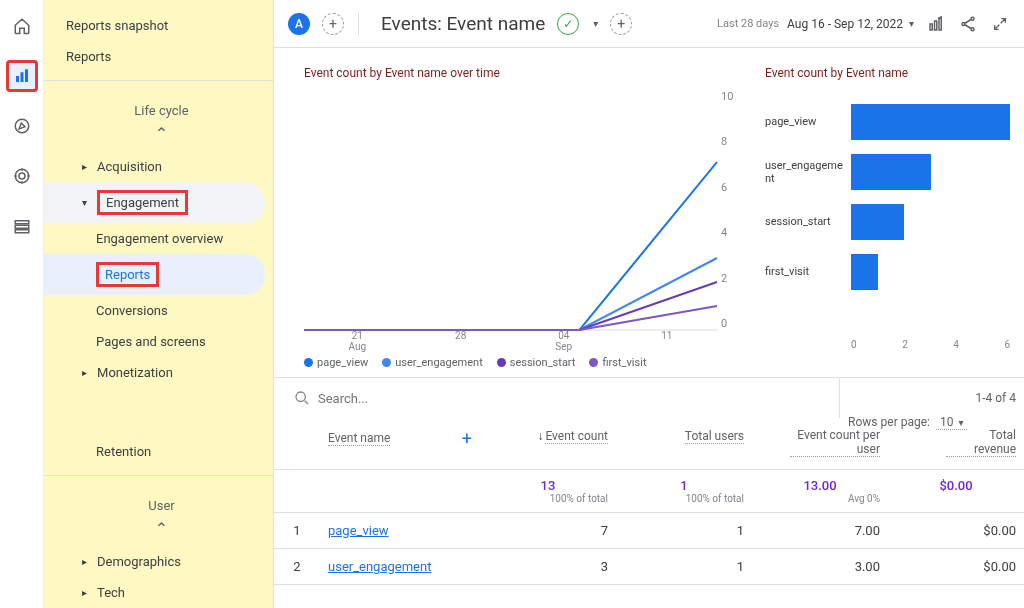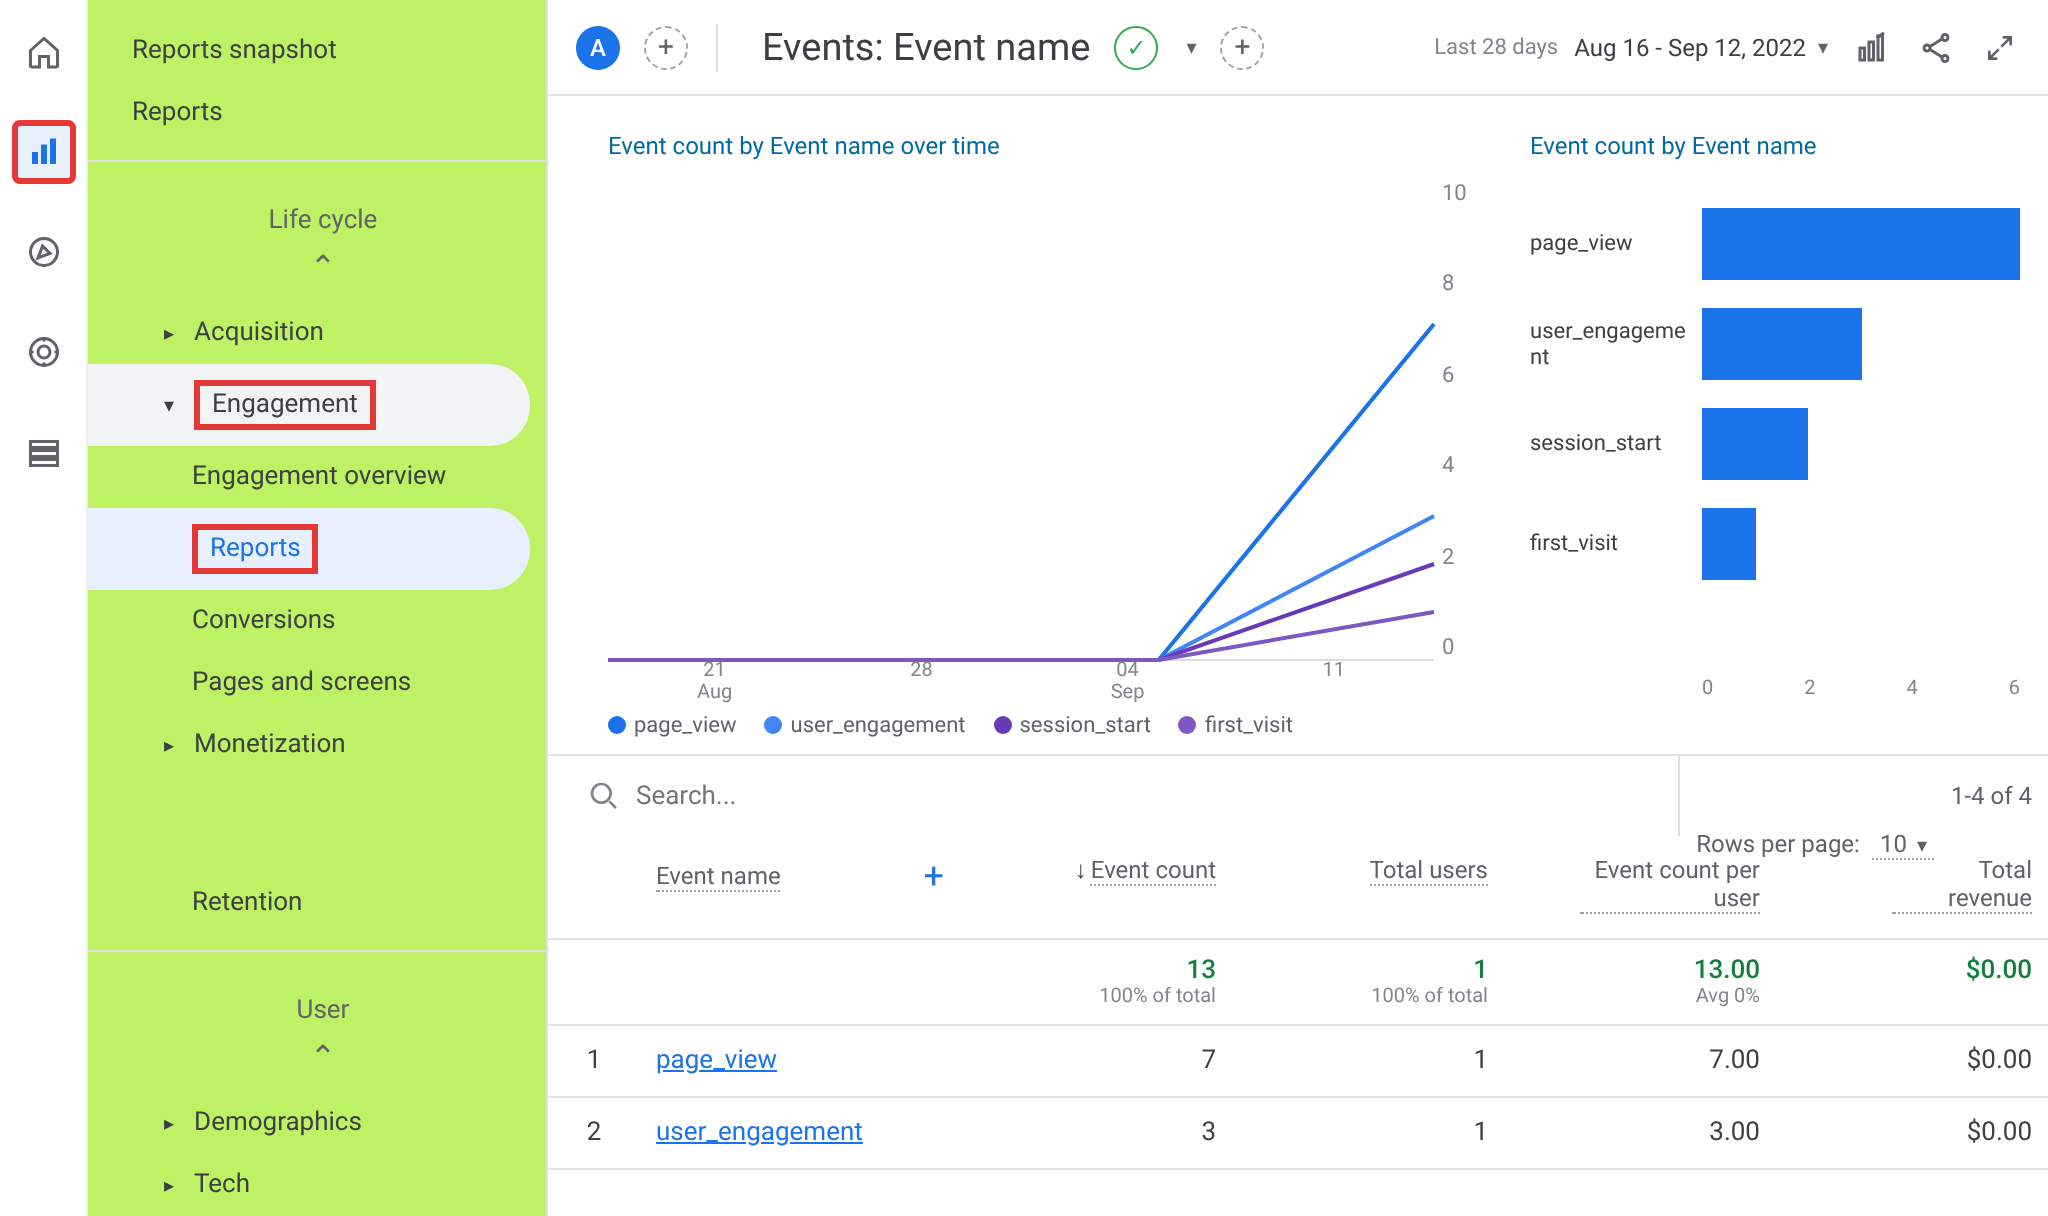--- a/index.html
+++ b/index.html
@@ -1,20 +1,20 @@
 <!DOCTYPE html>
 <html><head>
 <meta charset="utf-8">
 <style>
 * { box-sizing: border-box; margin: 0; padding: 0; font-family: 'Google Sans', Roboto, Arial, sans-serif; }
 body { background: #fff; width: 1024px; height: 608px; overflow: hidden; color: #3c4043; font-size: 13px; display: flex; }
 .rail { width: 44px; background: #fff; display: flex; flex-direction: column; align-items: center; padding-top: 10px; gap: 18px; border-right: 1px solid #eee; }
 .rail-icon { width: 32px; height: 32px; display:flex; align-items:center; justify-content:center; border-radius:50%; color:#5f6368; cursor:pointer; }
 .rail-icon.hl { border:3px solid #e53935; background:#e8f0fe; color:#1a73e8; border-radius:4px; }
-.sidebar { width: 230px; background:#bef264; border-right:1px solid #e0e0e0; padding-top:10px; font-size:13px; color:#3c4043; overflow-y:auto; }
+.sidebar { width: 230px; background:#fef9c3; border-right:1px solid #e0e0e0; padding-top:10px; font-size:13px; color:#3c4043; overflow-y:auto; }
 .sidebar-item { padding: 8px 8px 8px 22px; cursor:pointer; display:flex; align-items:center; gap:6px; }
 .sidebar-item.section { padding-left:14px; padding-top:14px; padding-bottom:8px; color:#5f6368; font-weight:400; display:flex; justify-content:space-between; align-items:center;flex-direction:column; }
 .sidebar-item.indent1 { padding-left:38px; display:flex; align-items:center; }
 .sidebar-item.indent2 { padding-left:52px; }
 .sidebar-item.engagement { background:#f1f3f4; border-radius:0 20px 20px 0; margin-right:8px; }
 .sidebar-item .hlbox { border:3px solid #e53935; padding:2px 6px; display:inline-block; }
 .sidebar-item.events { background:#e8f0fe; border-radius:0 20px 20px 0; margin-right:8px; color:#1a73e8; }
 .caret { font-size:16px; color:#5f6368; }
 .chev { margin-right:4px; font-size:10px; color:#3c4043; }
 .sep { height:1px; background:#e0e0e0; margin: 8px 0; }
@@ -24,21 +24,21 @@
 .plus-circ { width:22px; height:22px; border-radius:50%; border:1px dashed #9aa0a6; color:#5f6368; display:flex; align-items:center; justify-content:center; font-size:14px; cursor:pointer; }
 .title { font-size:19px; color:#3c4043; margin-left:8px; }
 .check-circ { width:22px; height:22px; border-radius:50%; border:1px solid #34a853; color:#34a853; display:flex; align-items:center; justify-content:center; font-size:12px; }
 .tri-down{ font-size:10px; color:#5f6368; margin-left:2px; }
 .topbar .spacer { flex:1; }
 .date-range { font-size:12px; color:#3c4043; display:flex; align-items:center; gap:4px; }
 .date-range .pre { color:#80868b; font-size:11px; margin-right:4px; }
 .top-icon { width:20px; color:#5f6368; cursor:pointer; display:flex; align-items:center; justify-content:center; }
 .charts-area { display:flex; padding:18px 14px 4px 30px; gap:20px; }
 .chart-left { flex:1.8; }
-.chart-title { font-size:12px; color:#0369a1; margin-bottom:10px; }
+.chart-title { font-size:12px; color:#7f1d1d; margin-bottom:10px; }
 .linechart { position:relative; height:260px; }
 .yaxis { position:absolute; right:0; top:0; bottom:20px; width:24px; display:flex; flex-direction:column; justify-content:space-between; align-items:flex-start; font-size:11px; color:#80868b; }
 .plot { position:absolute; left:0; right:28px; top:0; bottom:20px; }
 .xaxis { position:absolute; left:0; right:28px; bottom:0; height:20px; display:flex; justify-content:space-around; font-size:10px; color:#80868b; }
 .xaxis div { text-align:center; line-height:1.1; }
 .legend { font-size:11px; color:#5f6368; margin-top:6px; display:flex; gap:14px; flex-wrap:wrap; }
 .legend span { display:inline-flex; align-items:center; gap:4px; }
 .dot { width:9px; height:9px; border-radius:50%; display:inline-block; }
 .chart-right { flex:1; }
 .barchart { height:260px; position:relative; }
@@ -59,21 +59,21 @@
 .th-row { height:52px; }
 .cell { padding:10px 8px; text-align:right; }
 .c0 { width:46px; text-align:center; color:#5f6368; font-size:12px; }
 .c1 { width:160px; text-align:left; display:flex; align-items:center; justify-content:space-between; }
 .c2,.c3,.c4,.c5 { flex:1; }
 .th { font-size:12px; color:#5f6368; border-bottom:1px dotted #9aa0a6; display:inline-block; }
 .plus-blue { color:#1a73e8; font-size:18px; font-weight:400; cursor:pointer; }
 .arrow-down { font-size:12px; margin-right:2px; }
 .sum-row { display:flex; border-bottom:1px solid #e0e0e0; }
 .sum-row .cell { padding-top:8px; padding-bottom:8px; }
-.sum-big { font-weight:500; font-size:13px; color:#15803d; }
+.sum-big { font-weight:500; font-size:13px; color:#6d28d9;text-align:center; }
 .sum-small { font-size:10px; color:#80868b; }
 .td-row .c1 { color:#1a73e8; }
 .td-row .c1 a { color:#1a73e8; text-decoration:underline; cursor:pointer; }
 .td-row .cell { font-size:13px; color:#3c4043; }
 svg { overflow:visible; }
 </style>
 </head>
 <body>
 
 <div class="rail">

